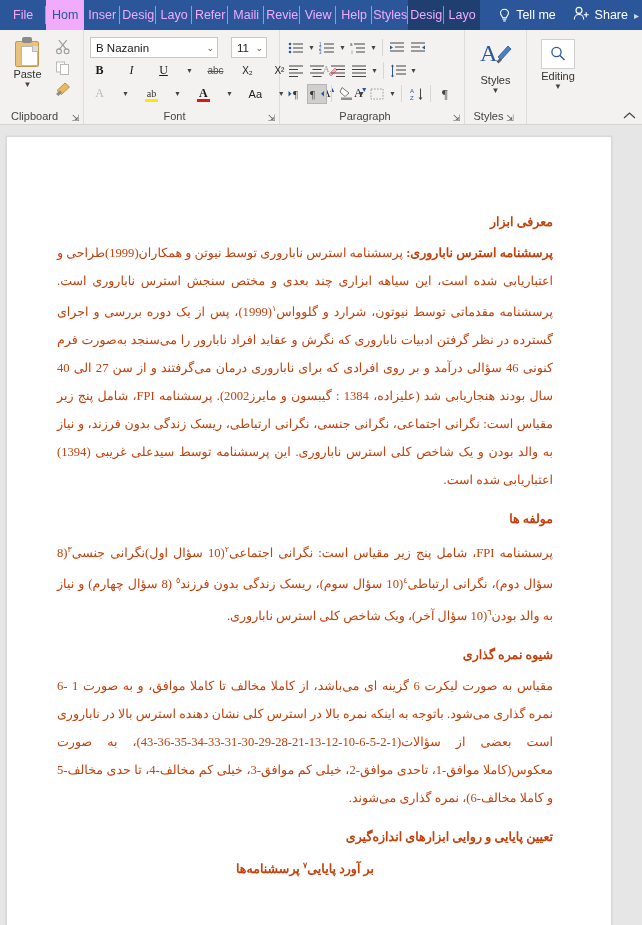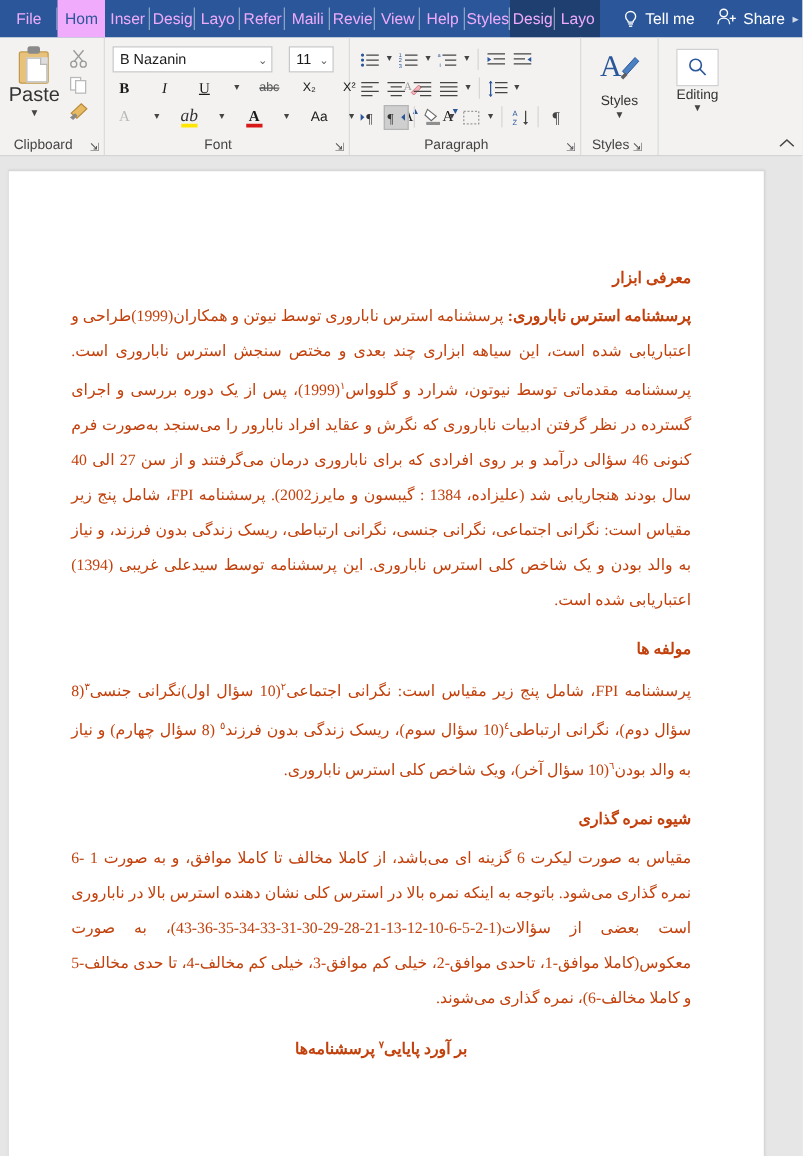--- a/index.html
+++ b/index.html
@@ -90,21 +90,21 @@
   }
 
   
   .clip { width: 84px; }
   .clip-left { width: 48px; display:flex; flex-direction:column; align-items:center; padding-top:2px;}
   .clipboard-icon { width: 30px; height: 30px; position: relative; }
   .cb-body { position:absolute; left:3px; top:4px; width:24px; height:26px; background:#e8c27a; border:1px solid #c19a4e; border-radius:2px;}
   .cb-clasp { position:absolute; left:10px; top:0px; width:10px; height:6px; background:#8a8a8a; border-radius:2px;}
   .cb-page { position:absolute; left:9px; top:9px; width:17px; height:20px; background:#fff; border:1px solid #b8b8b8;}
   .cb-fold { position:absolute; left:20px; top:9px; width:6px; height:6px; background:#dcdcdc; border-left:1px solid #b8b8b8; border-bottom:1px solid #b8b8b8;}
-  .paste-label { font-size: 16px; margin-top: 1px; color:#333;}
+  .paste-label { font-size: 11px; margin-top: 1px; color:#333;}
   .caret-sm { font-size: 8px; color: #444; line-height: 8px; margin-top:1px;}
   .clip-right { width: 30px; display:flex; flex-direction:column; gap:5px; padding-top:4px; align-items:center;}
   .mini-icon { width: 18px; height: 16px; position: relative; }
 
   
   .font-grp { width: 196px; }
   .font-row { display: flex; align-items: center; gap: 13px; height: 23px; padding: 0 2px;}
   .combo {
     height: 21px; border: 1px solid #c7c7c7; background: #fff;
     display: flex; align-items: center; justify-content: space-between;
@@ -340,21 +340,21 @@
               <path d="M7 11 L13 5 L15 7 L9 13 Z" fill="#f3b2b8" stroke="#d07c86" stroke-width=".8"></path>
             </svg>
         </div>
       </div>
       <div class="font-row">
         <div class="fbtn" style="color:#b9b9b9;font-family:'Liberation Serif',serif">
             <span>A</span>
           </div>
         <div class="caret-d">▼</div>
         <div class="fbtn">
-          <span style="font-size:14px;font-style:italic;color:#333;font-family:'Liberation Serif',serif">ab</span>
+          <span style="font-size:10px;color:#333;font-family:'Liberation Serif',serif">ab</span>
           <span class="hl-bar" style="background:#ffe600"></span>
         </div>
         <div class="caret-d">▼</div>
         <div class="fbtn">
           <span style="font-weight:bold;font-family:'Liberation Serif',serif">A</span>
           <span class="hl-bar" style="background:#d81919"></span>
         </div>
         <div class="caret-d">▼</div>
         <div class="fbtn" style="font-size:11px">
             <span>Aa</span>
@@ -552,18 +552,19 @@
       <p class="para"><span class="lead">پرسشنامه استرس ناباروری:</span><span> پرسشنامه استرس ناباروری توسط نیوتن و همکاران(1999)طراحی و اعتباریابی شده است، این سیاهه ابزاری چند بعدی و مختص سنجش استرس ناباروری است. پرسشنامه مقدماتی توسط نیوتون، شرارد و گلوواس</span><span class="sup">١</span><span>(1999)، پس از یک دوره بررسی و اجرای گسترده در نظر گرفتن ادبیات ناباروری که نگرش و عقاید افراد نابارور را می‌سنجد به‌صورت فرم کنونی 46 سؤالی درآمد و بر روی افرادی که برای ناباروری درمان می‌گرفتند و از سن 27 الی 40 سال بودند هنجاریابی شد (علیزاده، 1384 : گیبسون و مایرز2002). پرسشنامه FPI، شامل پنج زیر مقیاس است: نگرانی اجتماعی، نگرانی جنسی، نگرانی ارتباطی، ریسک زندگی بدون فرزند، و نیاز به والد بودن و یک شاخص کلی استرس ناباروری. این پرسشنامه توسط سیدعلی غریبی (1394) اعتباریابی شده است.</span></p>
 
       <p class="h-bold"><span>مولفه ها</span></p>
 
       <p class="para"><span>پرسشنامه FPI، شامل پنج زیر مقیاس است: نگرانی اجتماعی</span><span class="sup">٢</span><span>(10 سؤال اول)نگرانی جنسی</span><span class="sup">٣</span><span>(8 سؤال دوم)، نگرانی ارتباطی</span><span class="sup">٤</span><span>(10 سؤال سوم)، ریسک زندگی بدون فرزند</span><span class="sup">٥</span><span> (8 سؤال چهارم) و نیاز به والد بودن</span><span class="sup">٦</span><span>(10 سؤال آخر)، ویک شاخص کلی استرس ناباروری.</span></p>
 
       <p class="h-bold"><span>شیوه نمره گذاری</span></p>
 
       <p class="para"><span>مقیاس به صورت لیکرت 6 گزینه ای می‌باشد، از کاملا مخالف تا کاملا موافق، و به صورت 1 -6 نمره گذاری می‌شود. باتوجه به اینکه نمره بالا در استرس کلی نشان دهنده استرس بالا در ناباروری است بعضی از سؤالات(1-2-5-6-10-12-13-21-28-29-30-31-33-34-35-36-43)، به صورت معکوس(کاملا موافق-1، تاحدی موافق-2، خیلی کم موافق-3، خیلی کم مخالف-4، تا حدی مخالف-5 و کاملا مخالف-6)، نمره گذاری می‌شوند.</span></p>
 
+      <p class="h-bold"><span>تعیین پایایی و روایی ابزارهای اندازه‌گیری</span></p>
 
       <p class="h-center"><span>بر آورد پایایی</span><span class="sup">٧</span><span> پرسشنامه‌ها</span></p>
     </div>
 
   </div>
 </div>
 
 </body></html>

